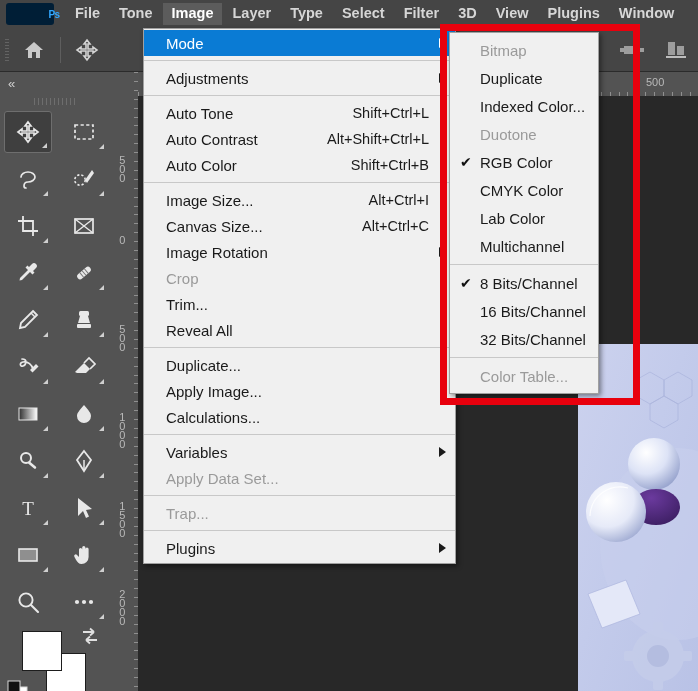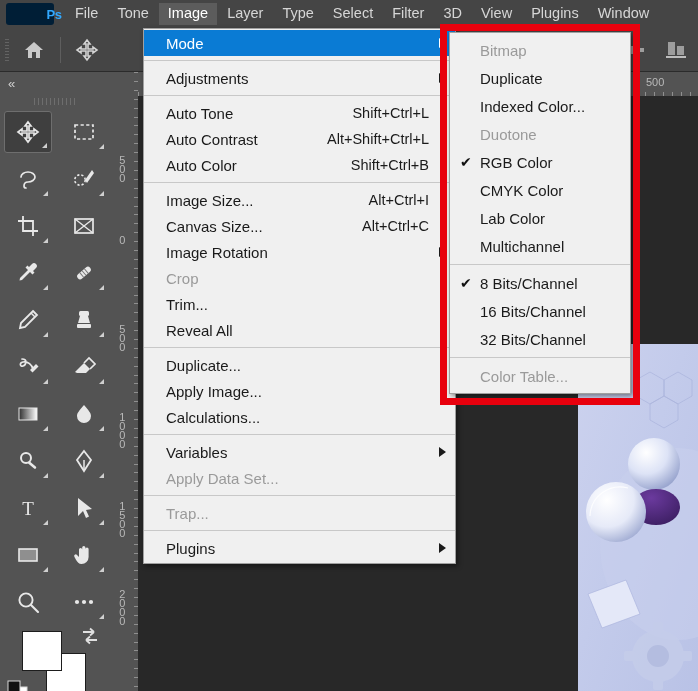--- a/index.html
+++ b/index.html
@@ -15,29 +15,29 @@
   
   .menubar {
     position: absolute; left: 0; top: 0; width: 698px; height: 28px;
     background: #454545;
     display: flex; align-items: center;
     z-index: 5;
   }
   .ps-logo {
     width: 22px; height: 22px; margin-left: 6px; margin-right: 12px;
     background: #001e36; border-radius: 3px;
-    color: #31a8ff; font-size: 13px; font-weight: bold;
+    color: #31a8ff; font-size: 10px; font-weight: bold;
     display: flex; align-items: center; justify-content: center;
     letter-spacing: -0.5px;
     padding-left: 48px;
   }
   .menu-item {
     color: #d6d6d6; font-size: 14.5px;
     padding: 3px 9px 4px 9px; margin-right: 1px;
-    white-space: nowrap; line-height: 1;
+    white-space: nowrap; line-height: 1; font-weight: bold;
   }
   .menu-item.active { background: #5c5c5c; color: #ffffff; }
 
   
   .optionsbar {
     position: absolute; left: 0; top: 28px; width: 698px; height: 44px;
     background: #454545; display: flex; align-items: center;
     border-bottom: 1px solid #2b2b2b;
   }
   .grip { width: 8px; height: 26px; margin-left: 4px;
@@ -140,21 +140,21 @@
   .mrow .arrow {
     position: absolute; right: 9px; top: 50%; transform: translateY(-50%);
     width: 0; height: 0; border-top: 5px solid transparent; border-bottom: 5px solid transparent;
     border-left: 7px solid #1a1a1a;
   }
   .mrow.hi .arrow { border-left-color: #ffffff; }
   .msep { height: 1px; background: #c8c8c8; margin: 4px 0; }
 
   
   .submenu {
-    position: absolute; left: 449px; top: 32px; width: 182px;
+    position: absolute; left: 449px; top: 32px; width: 150px;
     background: #f0f0f0; border: 1px solid #a0a0a0;
     padding: 3px 0 3px 0; z-index: 22;
     box-shadow: 2px 2px 5px rgba(0,0,0,.45);
   }
   .srow {
     position: relative; height: 28px; display: flex; align-items: center;
     color: #1a1a1a; font-size: 15px; padding-left: 30px;
   }
   .srow.dim { color: #9a9a9a; }
   .srow .check {

